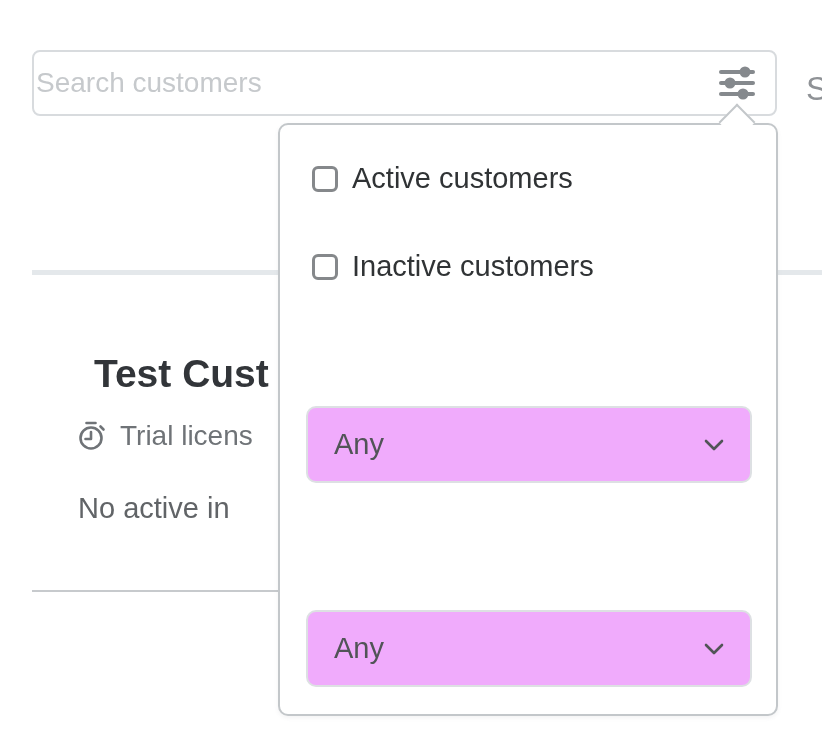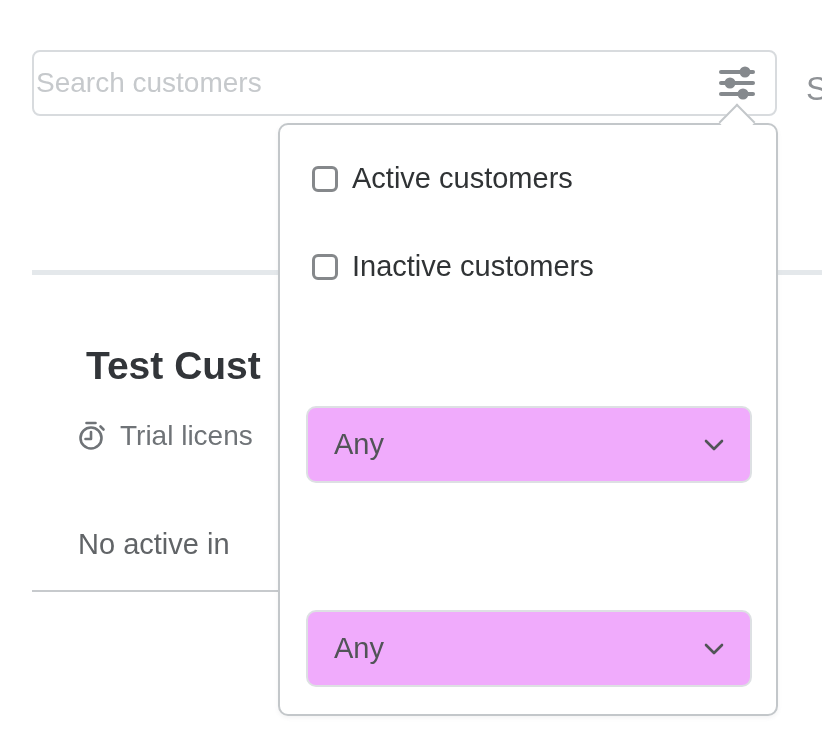--- a/index.html
+++ b/index.html
@@ -23,29 +23,29 @@
     width:52px;height:52px;margin-right:12px;border:none;background:none;
     display:flex;align-items:center;justify-content:center;cursor:pointer;padding:0;
   }
   
   .edge-text{
     position:absolute;left:806px;top:70px;font-size:33px;color:#8f9296;white-space:nowrap;
   }
   
   .divider-a{position:absolute;left:32px;top:270px;width:790px;height:5px;background:#e4e8eb;}
   .customer-title{
-    position:absolute;left:78px;top:336px;margin:8px;font-size:39px;line-height:44px;
+    position:absolute;left:78px;top:336px;margin:16px;font-size:39px;line-height:44px;
     font-weight:700;color:#323539;white-space:nowrap;
   }
   .trial-row{
     position:absolute;left:76px;top:420px;display:flex;align-items:flex-end;gap:12px;
     font-size:28px;color:#6f7377;white-space:nowrap;
   }
   .status-text{
-    position:absolute;left:78px;top:528px;font-size:29px;color:#616467;white-space:nowrap;
+    position:absolute;left:78px;top:492px;font-size:29px;color:#616467;white-space:nowrap;
   }
   .divider-b{position:absolute;left:32px;top:590px;width:745px;height:2px;background:#c7cacd;}
   
   .popover{
     position:absolute;left:278px;top:123px;width:500px;height:593px;box-sizing:border-box;
     background:#fff;border:2px solid #c3c7ca;border-radius:10px;
     box-shadow:0 2px 4px rgba(100,105,110,0.08);z-index:5;
   }
   .notch{
     position:absolute;left:444px;top:-16px;width:24px;height:24px;background:#fff;

